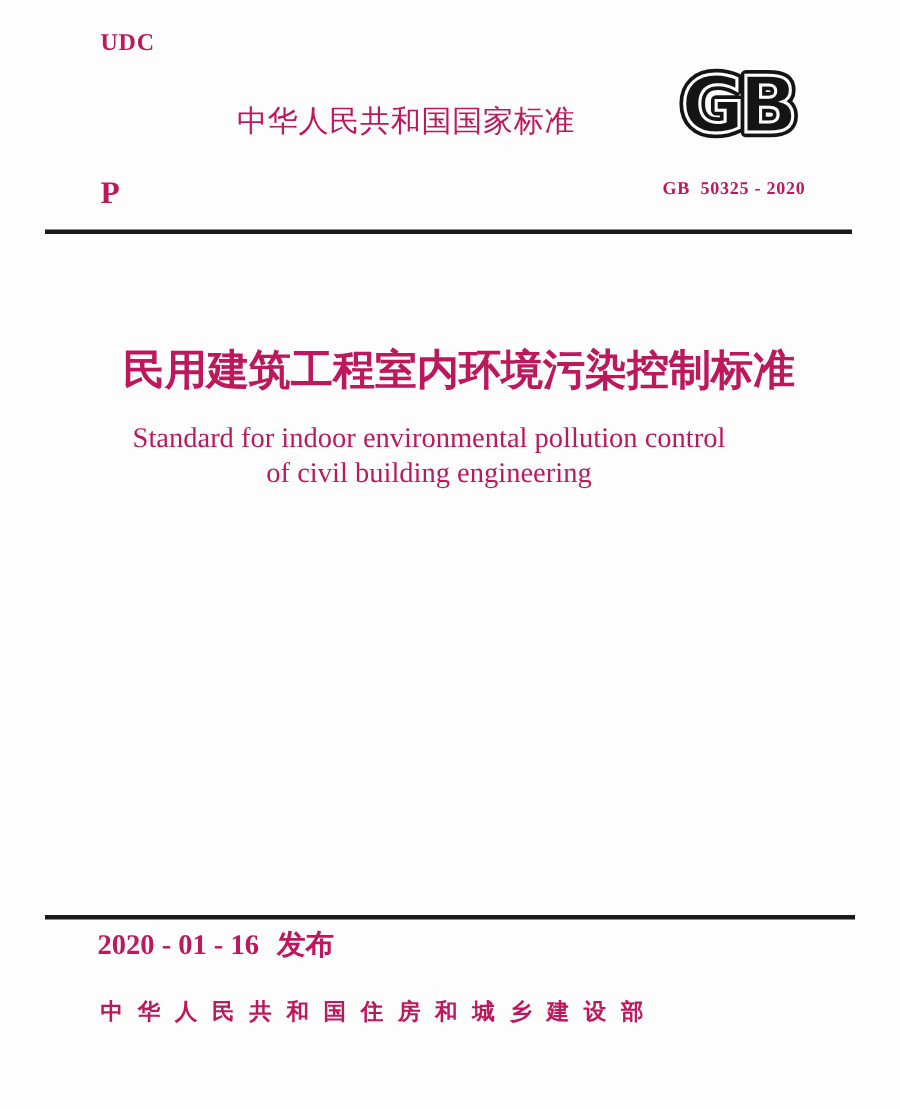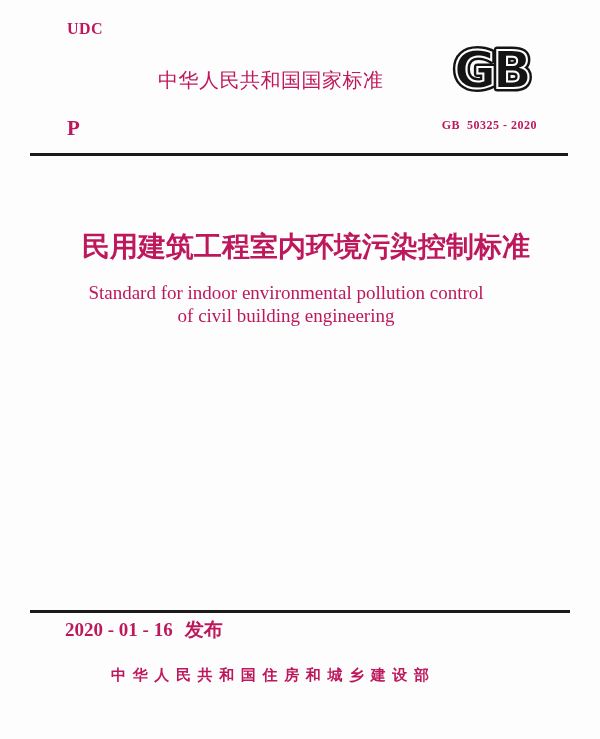--- a/index.html
+++ b/index.html
@@ -48,21 +48,21 @@
 
   .date-issue { position: absolute; left: 65px; top: 577px; margin-top: 40px; }
   .date-impl  { position: absolute; right: 63px; top: 577px; }
   .date-num   { font-size: 19px; font-weight: 700; white-space: pre; }
   .date-label { font-size: 19px; font-weight: 700; margin-left: 12px; }
 
   .publisher-lines {
     position: absolute; left: 67px; top: 664px; width: 362px;
     font-size: 15px; font-weight: 700; line-height: 21px;
   }
-  .pub-line { text-align: justify; text-align-last: justify; margin-left: 44px; }
+  .pub-line { text-align: justify; text-align-last: justify; }
   .joint {
     position: absolute; left: 455px; top: 678px;
     font-size: 19px; font-weight: 700; letter-spacing: 0.5px;
   }
 </style>
 </head>
 <body>
 
 <div class="page">
 

